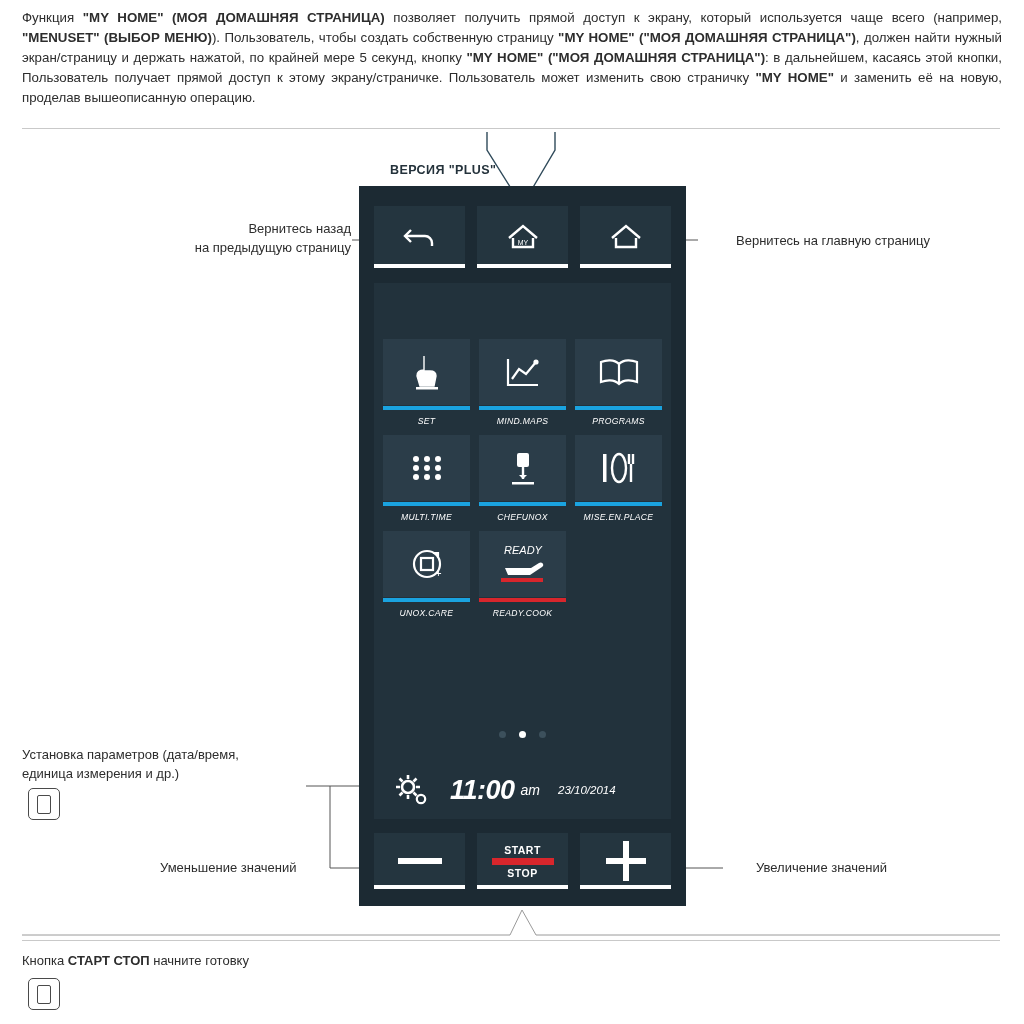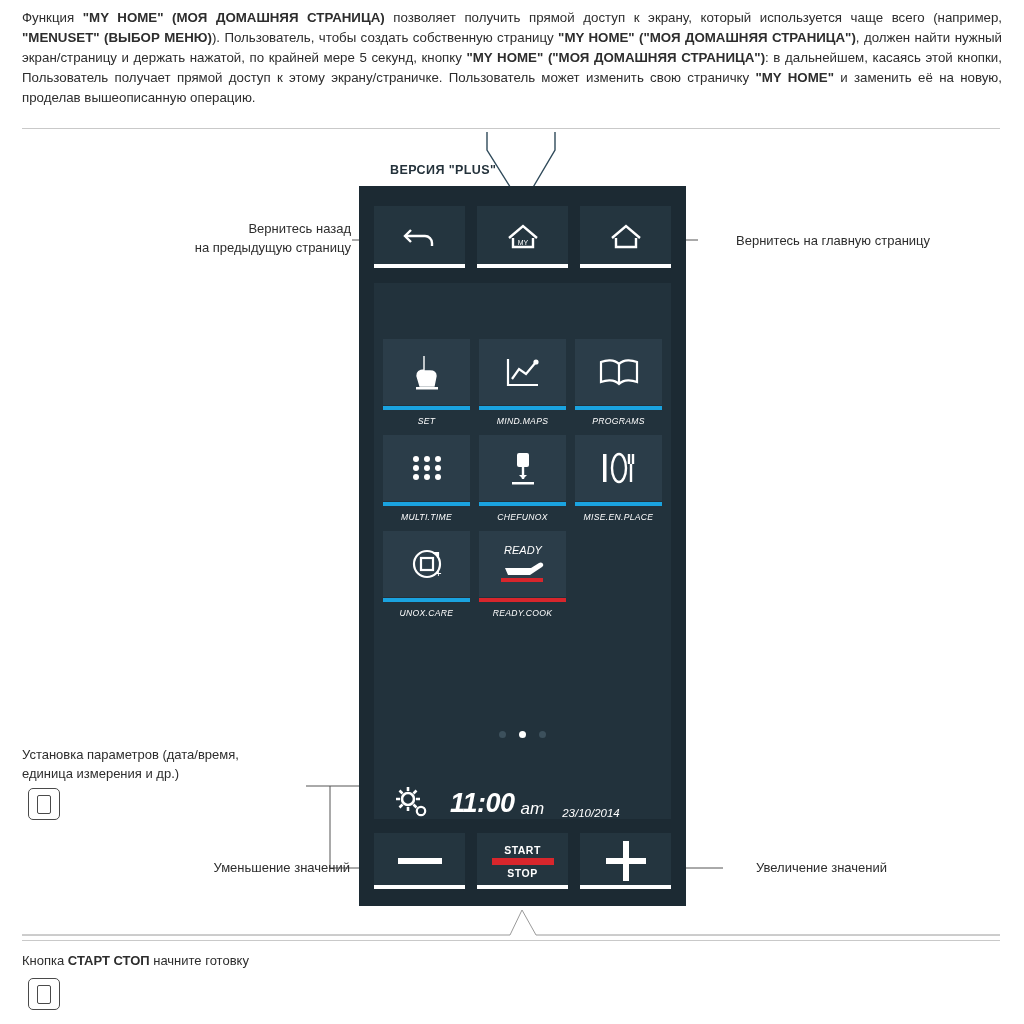--- a/index.html
+++ b/index.html
@@ -64,27 +64,27 @@
     letter-spacing:.3px;white-space:nowrap;
   }
   .dots{
     position:absolute;left:0;top:448px;width:100%;
     display:flex;justify-content:center;gap:13px;
   }
   .dot{width:7px;height:7px;border-radius:50%;background:#3c505c;}
   .dot.active{background:#ffffff;}
   .statusbar{
     position:absolute;left:0;top:478px;width:100%;height:58px;
-    display:flex;align-items:flex-end;
+    display:flex;align-items:center;
   }
   .gear-wrap{margin-left:20px;width:42px;}
   .clock{
     color:#ffffff;font-size:27px;font-weight:bold;letter-spacing:-0.5px;margin-left:14px;
   }
-  .ampm{color:#ffffff;font-size:17px;margin-left:6px;}
+  .ampm{color:#ffffff;font-size:14px;margin-left:6px;}
   .date{color:#ffffff;font-size:11.5px;margin-left:18px;}
   .bottombar{
     position:absolute;left:374px;top:833px;width:297px;height:56px;
     display:flex;justify-content:space-between;
   }
   .botbtn{
     width:91px;height:56px;background:#24353f;position:relative;
     display:flex;align-items:center;justify-content:center;
   }
   .botbtn .underline{position:absolute;left:0;bottom:0;width:100%;height:4px;background:#ffffff;}
@@ -93,21 +93,21 @@
   .ss .redbar{height:7px;background:#d8262c;margin:2px 0;}
   .minus{width:44px;height:6px;background:#ffffff;}
   .plus-h{position:absolute;width:40px;height:6px;background:#ffffff;}
   .plus-v{position:absolute;width:6px;height:40px;background:#ffffff;}
 
   
   .callout{position:absolute;font-size:13px;line-height:19px;color:#2d2d2d;}
   .c-back{left:139px;top:219px;width:212px;text-align:right;}
   .c-home{left:736px;top:231px;width:260px;}
   .c-params{left:22px;top:745px;width:285px;}
-  .c-minus{left:160px;top:858px;width:190px;text-align:right;}
+  .c-minus{left:160px;top:858px;width:190px;}
   .c-plus{left:756px;top:858px;width:230px;}
   .c-start{left:22px;top:951px;width:420px;}
   .sq-icon{
     position:absolute;width:30px;height:30px;border:1.6px solid #4a4a4a;border-radius:5px;
     display:flex;align-items:center;justify-content:center;
   }
   .sq-icon .inner{width:12px;height:17px;border:1.6px solid #4a4a4a;border-radius:2px;}
   svg{display:block;}
 </style>
 </head>

